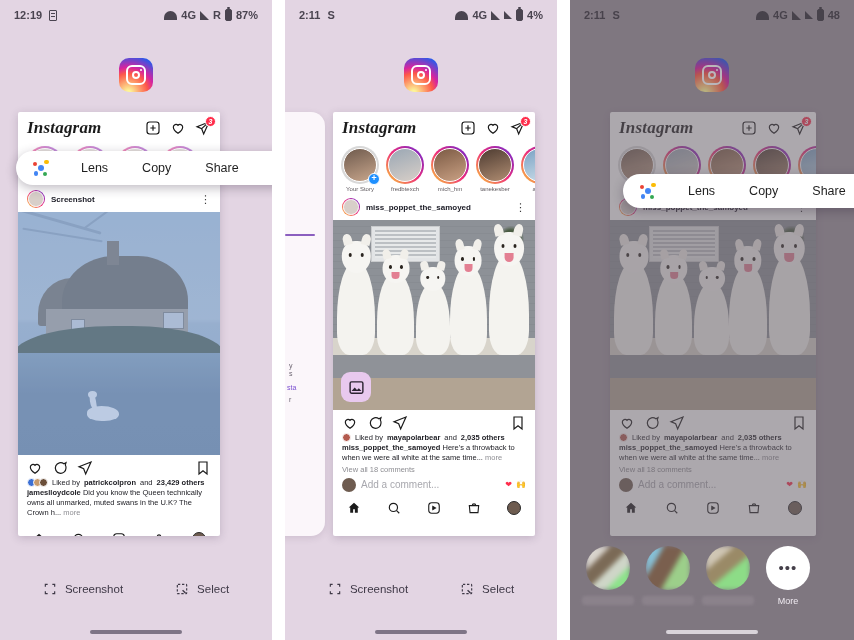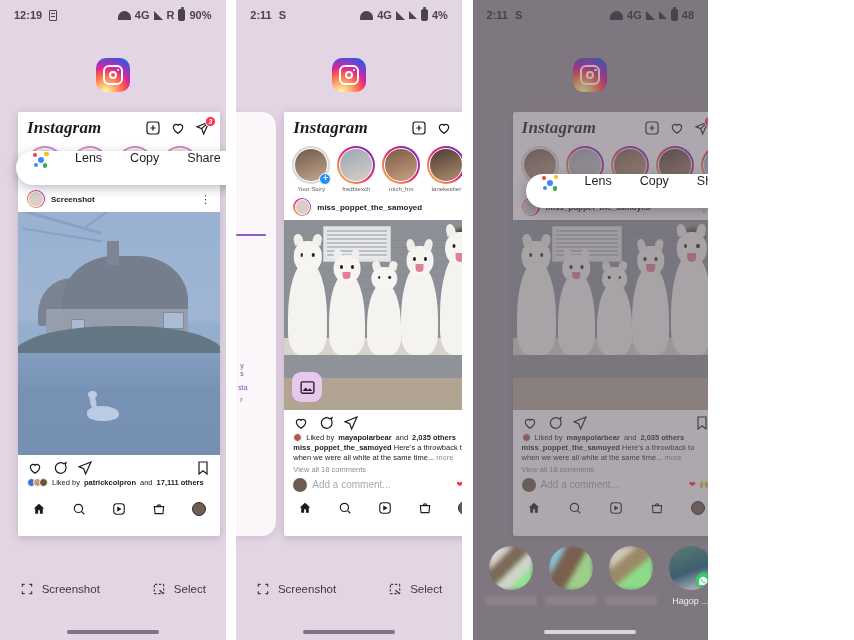--- a/index.html
+++ b/index.html
@@ -2,21 +2,21 @@
 <html><head>
 <meta charset="utf-8">
 <style>
   * { box-sizing: border-box; margin: 0; padding: 0; }
   html, body {
     width: 854px; height: 640px;
     background: #ffffff;
     font-family: "Liberation Sans", sans-serif;
     overflow: hidden;
   }
-  .stage { position: relative; width: 708px; height: 640px; display: flex; background:#fff; }
+  .stage { position: relative; width: 854px; height: 640px; display: flex; background:#fff; }
 
   
   .panel { position: relative; height: 640px; overflow: hidden; }
   .panel.p1 { width: 272px; background: #e3d5e3; }
   .gap { width: 13px; height:640px; background:#ffffff; }
   .panel.p2 { width: 272px; background: #e3d5e3; }
   .panel.p3 { width: 284px; background: #9c939c; }
 
   
   .statusbar {
@@ -143,21 +143,21 @@
   .addrow .ph { flex:1; font-size:10px; color:#a8a8ae; }
   .addrow .emo { display:flex; gap:4px; font-size:8px; }
 
   
   .bnav { display:flex; align-items:center; justify-content:space-between; padding:6px 14px 7px 14px; }
   .bnav .ic { width:14px; height:14px; }
   .bnav .me { width:14px;height:14px;border-radius:50%;background:#6e5c50;border:1.2px solid #2a2a2a; }
 
   
   .lens-bar {
-    position:absolute; display:flex; gap:4px;
+    position:absolute; display:flex; align-items:center; gap:10px;
     background:#ffffff; border-radius:30px; box-shadow:0 3px 11px rgba(40,25,50,.30);
     padding:0 16px; height:34px;
   }
   .lens-bar .lens-glyph { width:17px; height:17px; position:relative; margin-right:10px; flex:0 0 17px;}
   .lens-bar .lens-glyph span { position:absolute; border-radius:50%; }
   .lg-c  { width:6px; height:6px; background:#4285F4; left:5.5px; top:5.5px; }
   .lg-tr { width:4.2px;height:4.2px; background:#FBBC05; right:0.5px; top:0.5px; }
   .lg-tl { width:4.2px;height:4.2px; background:#EA4335; left:0.5px; top:2.2px; }
   .lg-br { width:4.2px;height:4.2px; background:#34A853; right:1.6px; bottom:0.5px; }
   .lg-bl { width:4.2px;height:4.2px; background:#4285F4; left:1.6px; bottom:1px; }
@@ -204,21 +204,21 @@
       <div class="sb-left">
         <span>12:19</span>
         <span class="sb-ico glyph-sim"></span>
       </div>
       <div class="sb-right">
         <span class="sb-ico glyph-vpn"></span>
         <span>4G</span>
         <span class="sb-ico glyph-sig"></span>
         <span>R</span>
         <span class="sb-ico glyph-bat"></span>
-        <span>90%</span>
+        <span>87%</span>
       </div>
     </div>
 
     <div class="ig-logo-wrap" style="top:58px;">
       <div class="ig-logo">
           <div class="lens-sq">
             <div class="lens-in"></div>
           </div>
         </div>
     </div>
@@ -325,23 +325,28 @@
 
       <div class="likes">
         <span class="faces">
             <i style="background:#3b6fd4"></i>
             <i style="background:#c79a6d"></i>
             <i style="background:#6b4f3a"></i>
           </span>
         <span>Liked by</span>
         <b>patrickcolpron</b>
         <span>and</span>
-        <b>17,111 others</b>
-      </div>
-
+        <b>23,429 others</b>
+      </div>
+
+      <div class="caption">
+        <b>jameslloydcole</b>
+        <span>Did you know the Queen technically owns all unmarked, muted swans in the U.K? The Crown h...</span>
+        <span class="more">more</span>
+      </div>
 
       <div class="bnav" style="margin-top:8px;">
         <span class="ic">
             <svg viewBox="0 0 24 24" fill="currentColor">
               <path d="M12 3 3 11h2.5v9h5v-6h3v6h5v-9H21z"></path>
             </svg>
           </span>
         <span class="ic">
             <svg viewBox="0 0 24 24" fill="none" stroke="currentColor" stroke-width="2">
               <circle cx="11" cy="11" r="7"></circle>
@@ -889,30 +894,20 @@
             <div class="blurav v2" style="width:100%;height:100%"></div>
           </div>
         <div class="share-label blurred"></div>
       </div>
       <div class="share-item">
         <div class="share-av">
             <div class="blurav v3" style="width:100%;height:100%"></div>
           </div>
         <div class="share-label blurred"></div>
       </div>
-      <div class="share-item">
-        <div class="share-av photo">
-          <span class="wa-badge">
-            <svg viewBox="0 0 24 24" fill="currentColor">
-                <path d="M12 2a10 10 0 0 0-8.6 15L2 22l5.2-1.4A10 10 0 1 0 12 2zm5.3 14c-.2.6-1.2 1.2-1.7 1.2-.5.1-1 .1-1.7-.1a12 12 0 0 1-5.6-4.9c-.4-.7-.9-1.6-.9-2.5 0-.9.5-1.4.7-1.6.2-.2.4-.3.6-.3h.5c.2 0 .4 0 .6.4l.8 1.9c.1.2 0 .4-.1.5l-.4.5c-.1.2-.3.3-.1.6.2.3.8 1.3 1.7 2.1 1.1 1 2 1.3 2.3 1.4.3.1.5.1.6-.1l.7-.8c.2-.2.4-.2.6-.1l1.8.9c.2.1.4.2.4.3.1.2.1.7-.1 1.2z"></path>
-              </svg>
-          </span>
-        </div>
-        <div class="share-label">Hagop ...</div>
-      </div>
       <div class="share-item share-more">
         <div class="circ">•••</div>
         <div class="share-label">More</div>
       </div>
     </div>
 
     <div class="homebar"></div>
   </div>
 
 </div>

